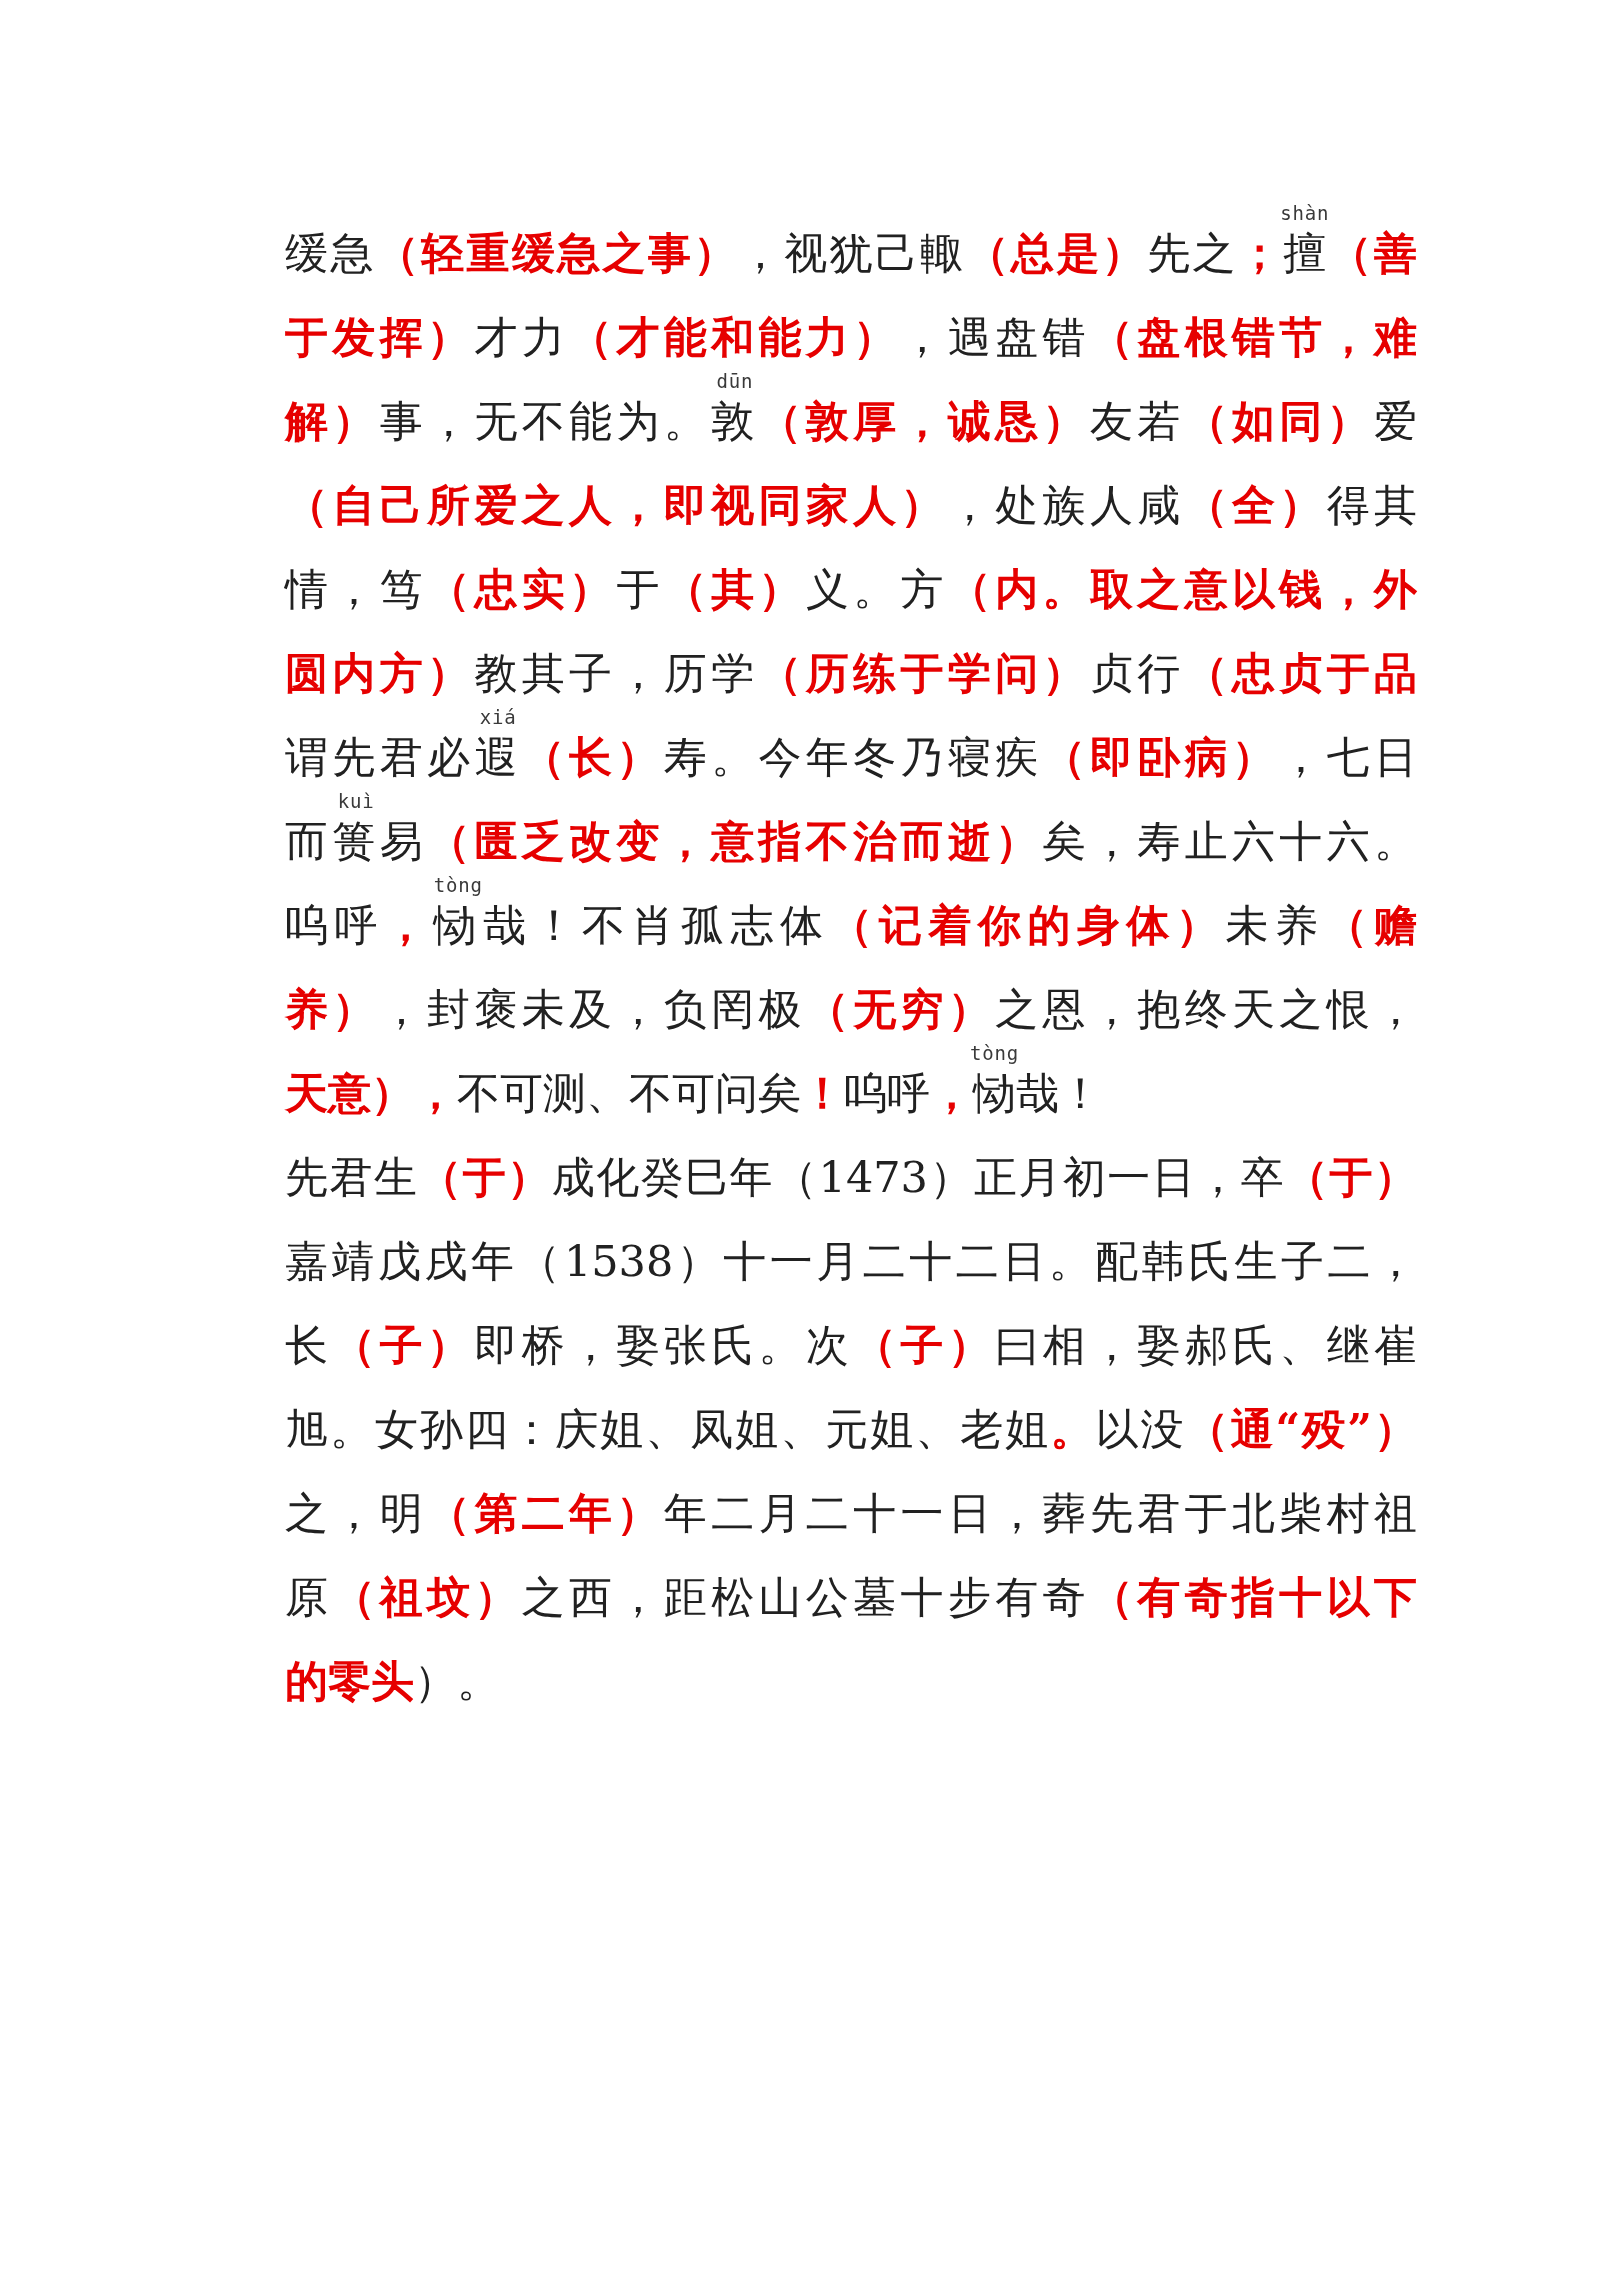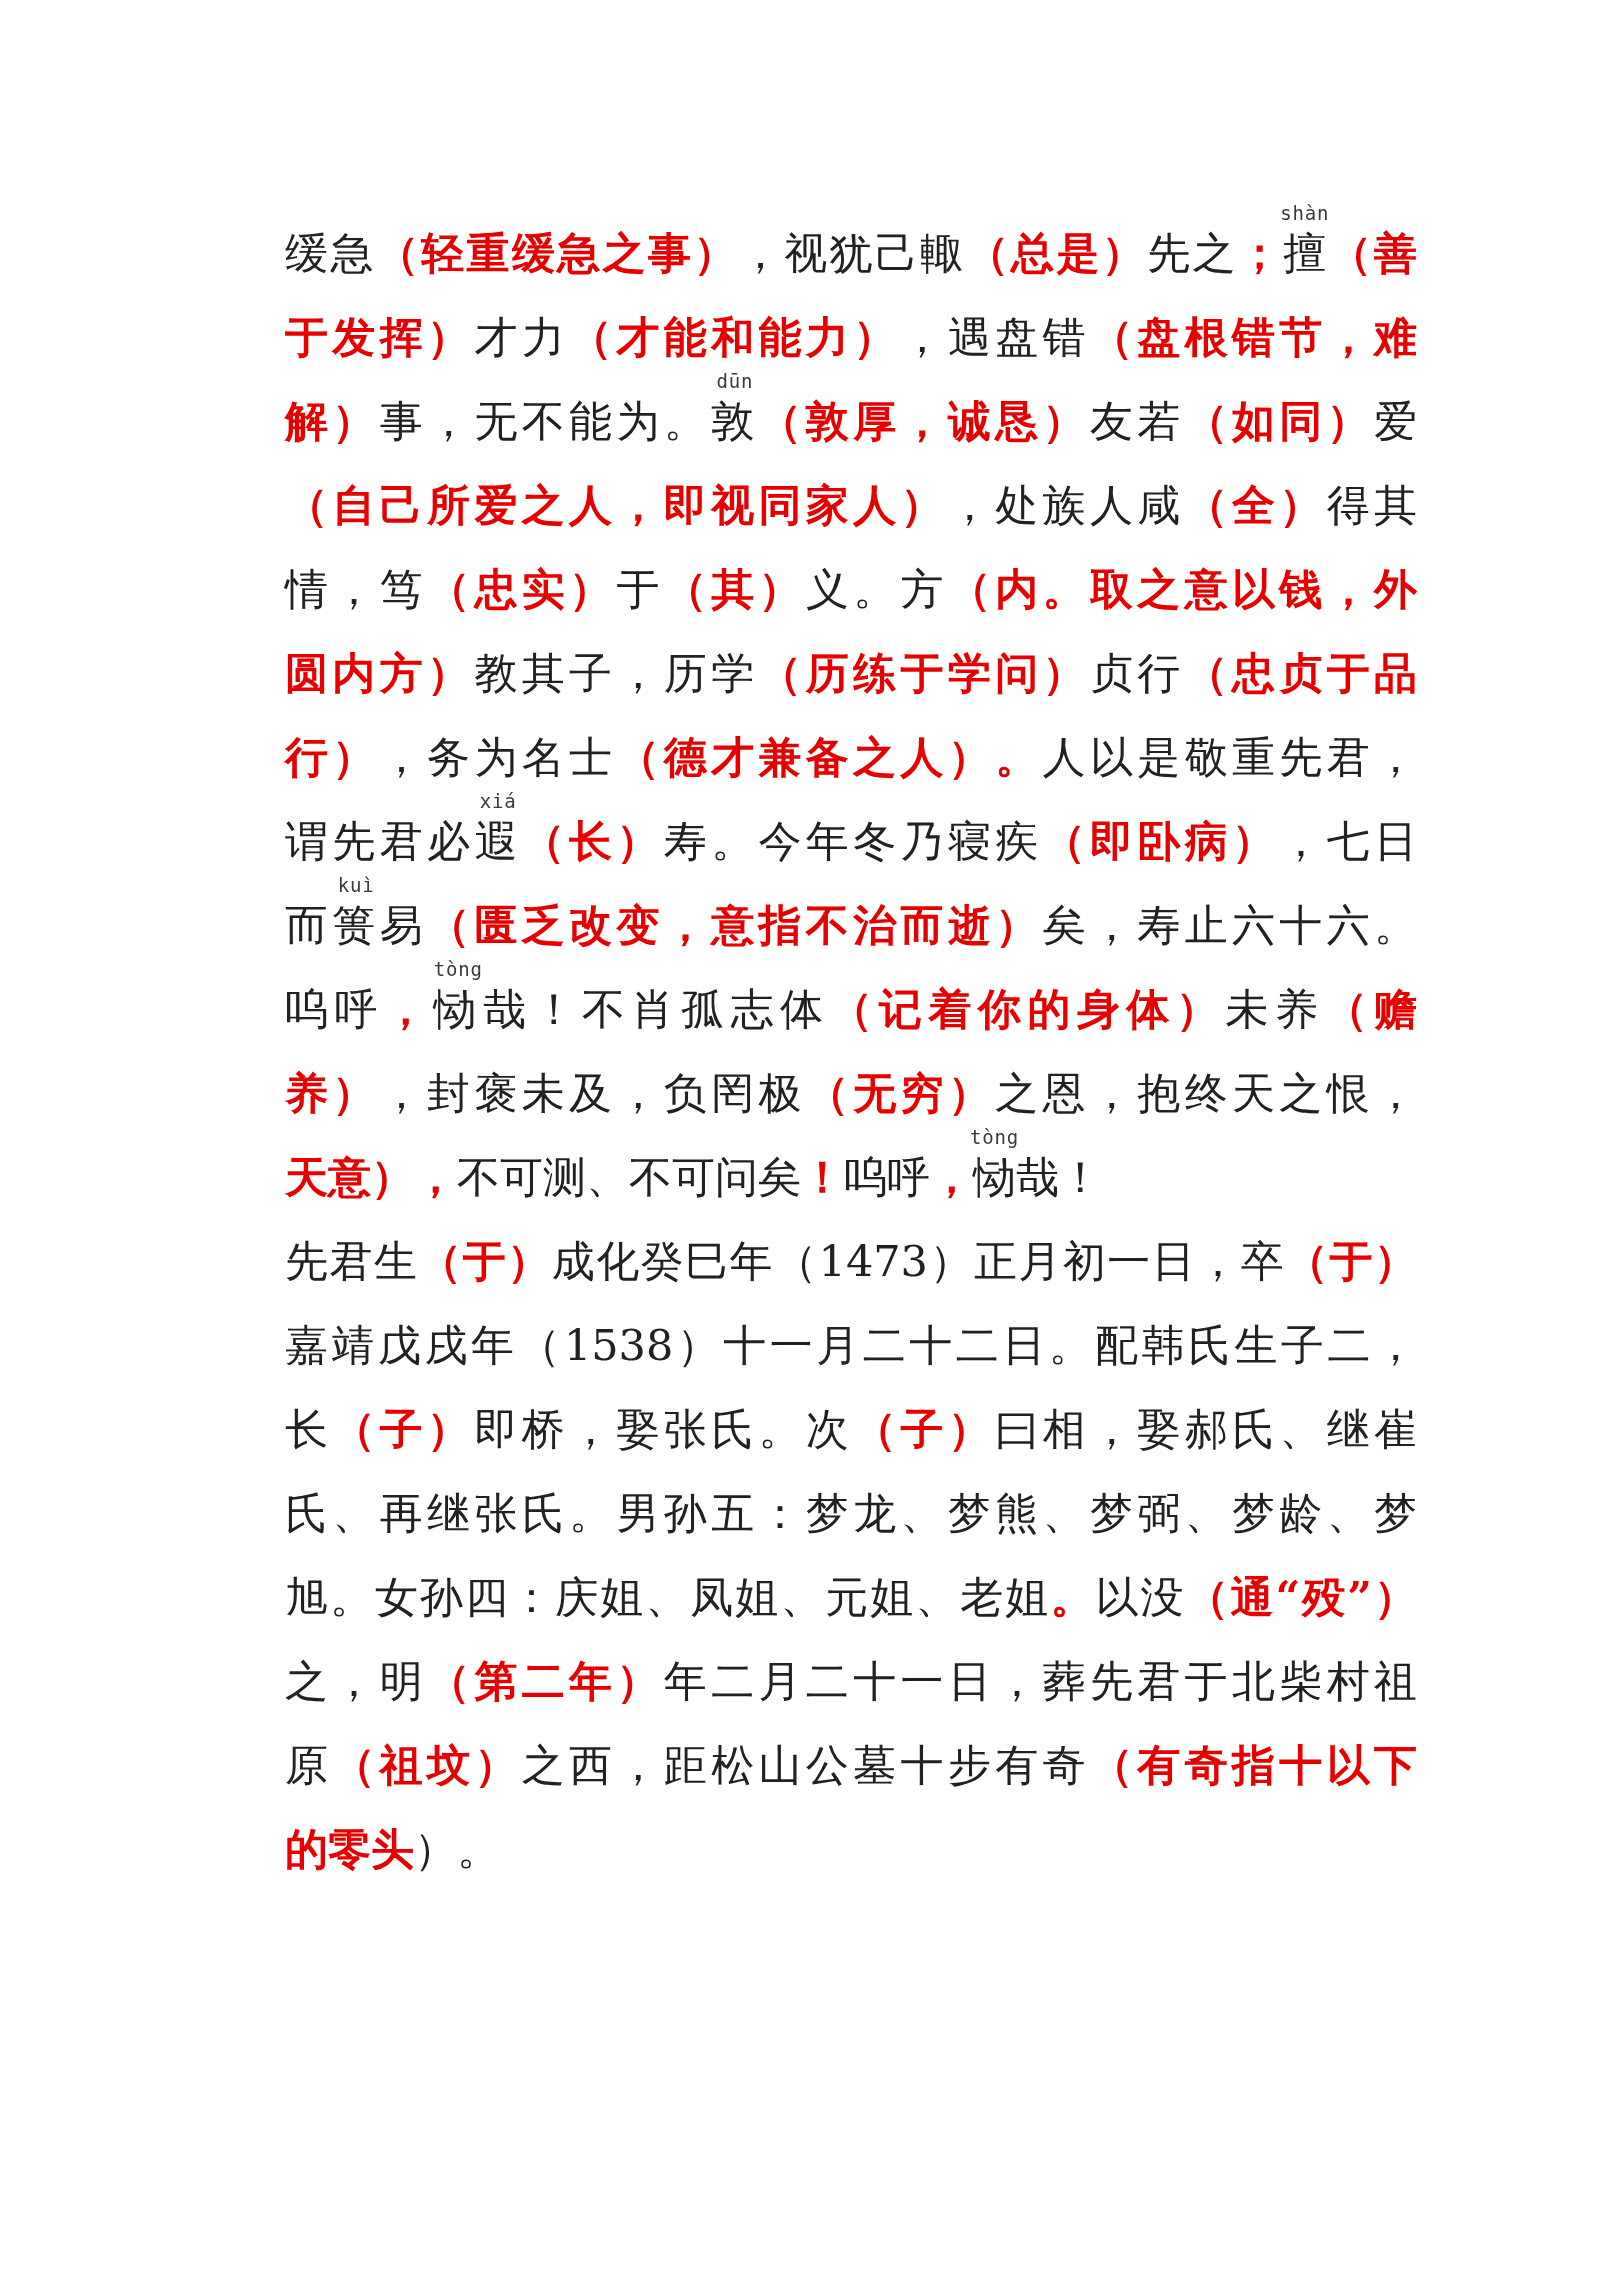--- a/index.html
+++ b/index.html
@@ -50,29 +50,27 @@
 <body>
 
 <div class="page">
   <div class="textblock" id="textblock">
       <div class="line"><span class="seg black">缓急</span><span class="seg red">（轻重缓急之事）</span><span class="seg black">，视犹己輙</span><span class="seg red">（总是）</span><span class="seg black">先之</span><span class="seg red">；</span><span class="seg black annotated">擅<span class="pinyin">shàn</span></span><span class="seg red">（善</span></div>
       <div class="line"><span class="seg red">于发挥）</span><span class="seg black">才力</span><span class="seg red">（才能和能力）</span><span class="seg black">，遇盘错</span><span class="seg red">（盘根错节，难</span></div>
       <div class="line"><span class="seg red">解）</span><span class="seg black">事，无不能为。</span><span class="seg black annotated">敦<span class="pinyin">dūn</span></span><span class="seg red">（敦厚，诚恳）</span><span class="seg black">友若</span><span class="seg red">（如同）</span><span class="seg black">爱</span></div>
       <div class="line"><span class="seg red">（自己所爱之人，即视同家人）</span><span class="seg black">，处族人咸</span><span class="seg red">（全）</span><span class="seg black">得其</span></div>
       <div class="line"><span class="seg black">情，笃</span><span class="seg red">（忠实）</span><span class="seg black">于</span><span class="seg red">（其）</span><span class="seg black">义。方</span><span class="seg red">（内。取之意以钱，外</span></div>
       <div class="line"><span class="seg red">圆内方）</span><span class="seg black">教其子，历学</span><span class="seg red">（历练于学问）</span><span class="seg black">贞行</span><span class="seg red">（忠贞于品</span></div>
-      <div class="line"><span class="seg red">行）</span><span class="seg black">，务为名士</span><span class="seg red">（德才兼备之人）。</span><span class="seg black">人以是敬重先君，</span></div>
       <div class="line"><span class="seg black">谓先君必</span><span class="seg black annotated">遐<span class="pinyin">xiá</span></span><span class="seg red">（长）</span><span class="seg black">寿。今年冬乃寝疾</span><span class="seg red">（即卧病）</span><span class="seg black">，七日</span></div>
       <div class="line"><span class="seg black">而</span><span class="seg black annotated">篑<span class="pinyin">kuì</span></span><span class="seg black">易</span><span class="seg red">（匮乏改变，意指不治而逝）</span><span class="seg black">矣，寿止六十六。</span></div>
       <div class="line"><span class="seg black">呜呼</span><span class="seg red">，</span><span class="seg black annotated">恸<span class="pinyin">tòng</span></span><span class="seg black">哉！不肖孤志体</span><span class="seg red">（记着你的身体）</span><span class="seg black">未养</span><span class="seg red">（赡</span></div>
       <div class="line"><span class="seg red">养）</span><span class="seg black">，封褒未及，负罔极</span><span class="seg red">（无穷）</span><span class="seg black">之恩，抱终天之恨，</span></div>
       <div class="line short"><span class="seg red">天意），</span><span class="seg black">不可测、不可问矣</span><span class="seg red">！</span><span class="seg black">呜呼</span><span class="seg red">，</span><span class="seg black annotated">恸<span class="pinyin">tòng</span></span><span class="seg black">哉！</span></div>
       <div class="line"><span class="seg black">先君生</span><span class="seg red">（于）</span><span class="seg black">成化癸巳年（1473）正月初一日，卒</span><span class="seg red">（于）</span></div>
       <div class="line"><span class="seg black">嘉靖戊戌年（1538）十一月二十二日。配韩氏生子二，</span></div>
       <div class="line"><span class="seg black">长</span><span class="seg red">（子）</span><span class="seg black">即桥，娶张氏。次</span><span class="seg red">（子）</span><span class="seg black">曰相，娶郝氏、继崔</span></div>
-      <div class="line"><span class="seg black">氏、再继张氏。男孙五：梦龙、梦熊、梦弼、梦龄、梦</span></div>
       <div class="line"><span class="seg black">旭。女孙四：庆姐、凤姐、元姐、老姐</span><span class="seg red">。</span><span class="seg black">以没</span><span class="seg red">（通“殁”）</span></div>
       <div class="line"><span class="seg black">之，明</span><span class="seg red">（第二年）</span><span class="seg black">年二月二十一日，葬先君于北柴村祖</span></div>
       <div class="line"><span class="seg black">原</span><span class="seg red">（祖坟）</span><span class="seg black">之西，距松山公墓十步有奇</span><span class="seg red">（有奇指十以下</span></div>
       <div class="line short"><span class="seg red">的零头</span><span class="seg black">）。</span></div>
     </div>
 </div>
 
 
 </body></html>

